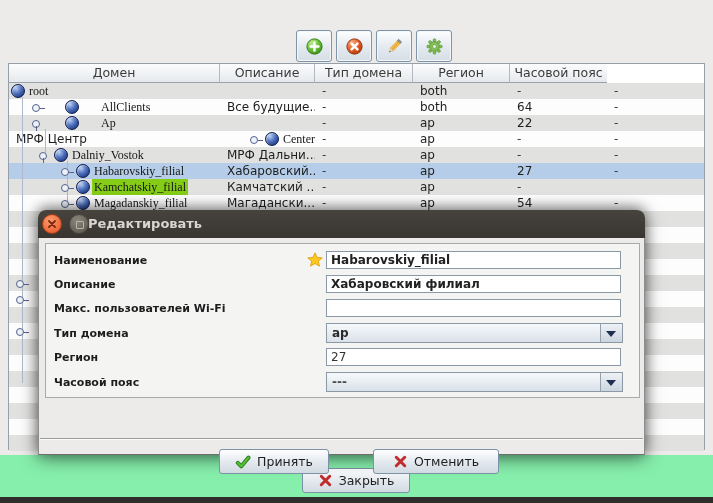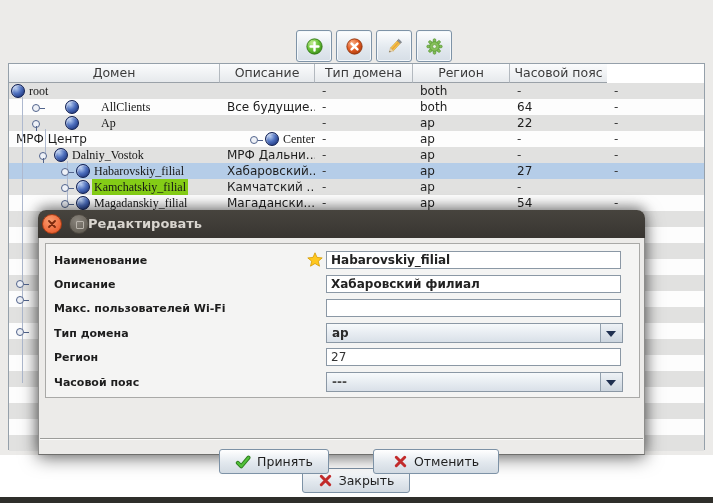--- a/index.html
+++ b/index.html
@@ -81,21 +81,21 @@
     border-left:5px solid transparent;border-right:5px solid transparent;border-top:6px solid #1f3050;}
   .star{position:absolute;left:261px;top:8px;width:16px;height:16px;}
   .btnbar{position:absolute;left:1px;right:1px;top:200px;height:45px;border-top:1px solid #9c9c9a;
     box-shadow:inset 0 1px 0 #fbfbfa;}
   .btn{position:absolute;height:25px;display:flex;align-items:center;justify-content:center;gap:6px;
     background:linear-gradient(#ffffff,#e2e8ee 55%,#d2dae2);
     border:1px solid #7d92a6;border-radius:3px;font-family:"DejaVu Sans",sans-serif;
     font-size:12.5px;font-weight:normal;color:#1f1f1f;cursor:pointer;padding:7px;}
 
   
-  .footer{position:absolute;left:0;top:455px;width:713px;height:42px;background:#ffffff;}
+  .footer{position:absolute;left:0;top:455px;width:713px;height:42px;background:#86efac;}
   .bottomstrip{position:absolute;left:0;top:497px;width:713px;height:6px;background:#2f2e2a;}
 </style>
 </head>
 <body>
 
 <div id="screen">
 
 
   <div class="toolbar">
     <div class="tbtn">

